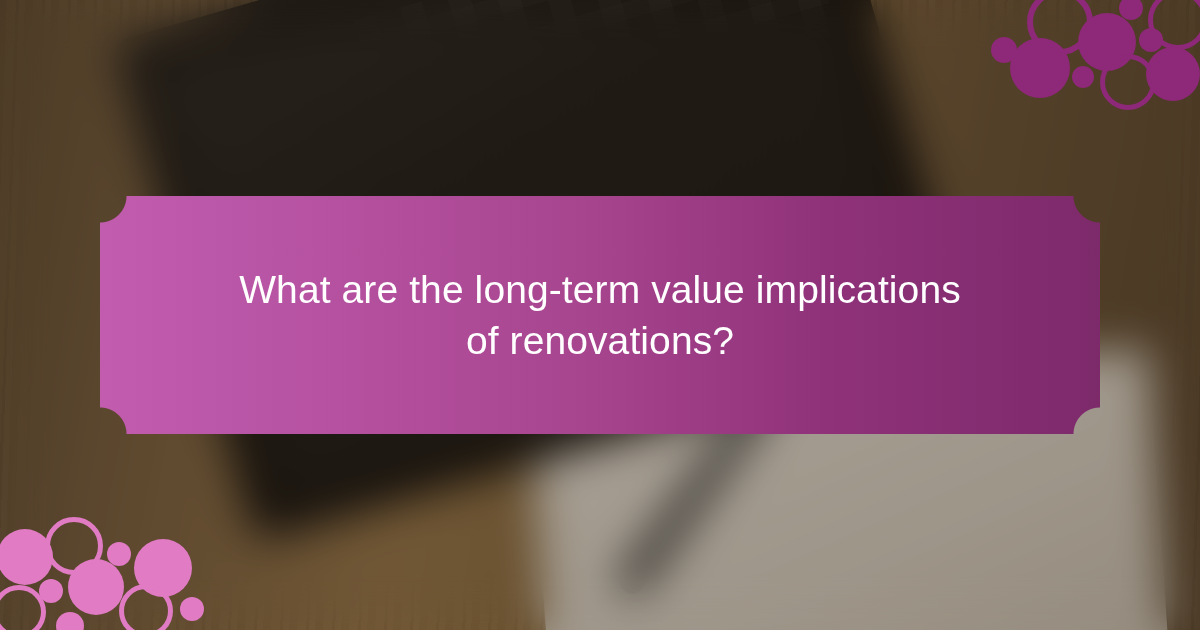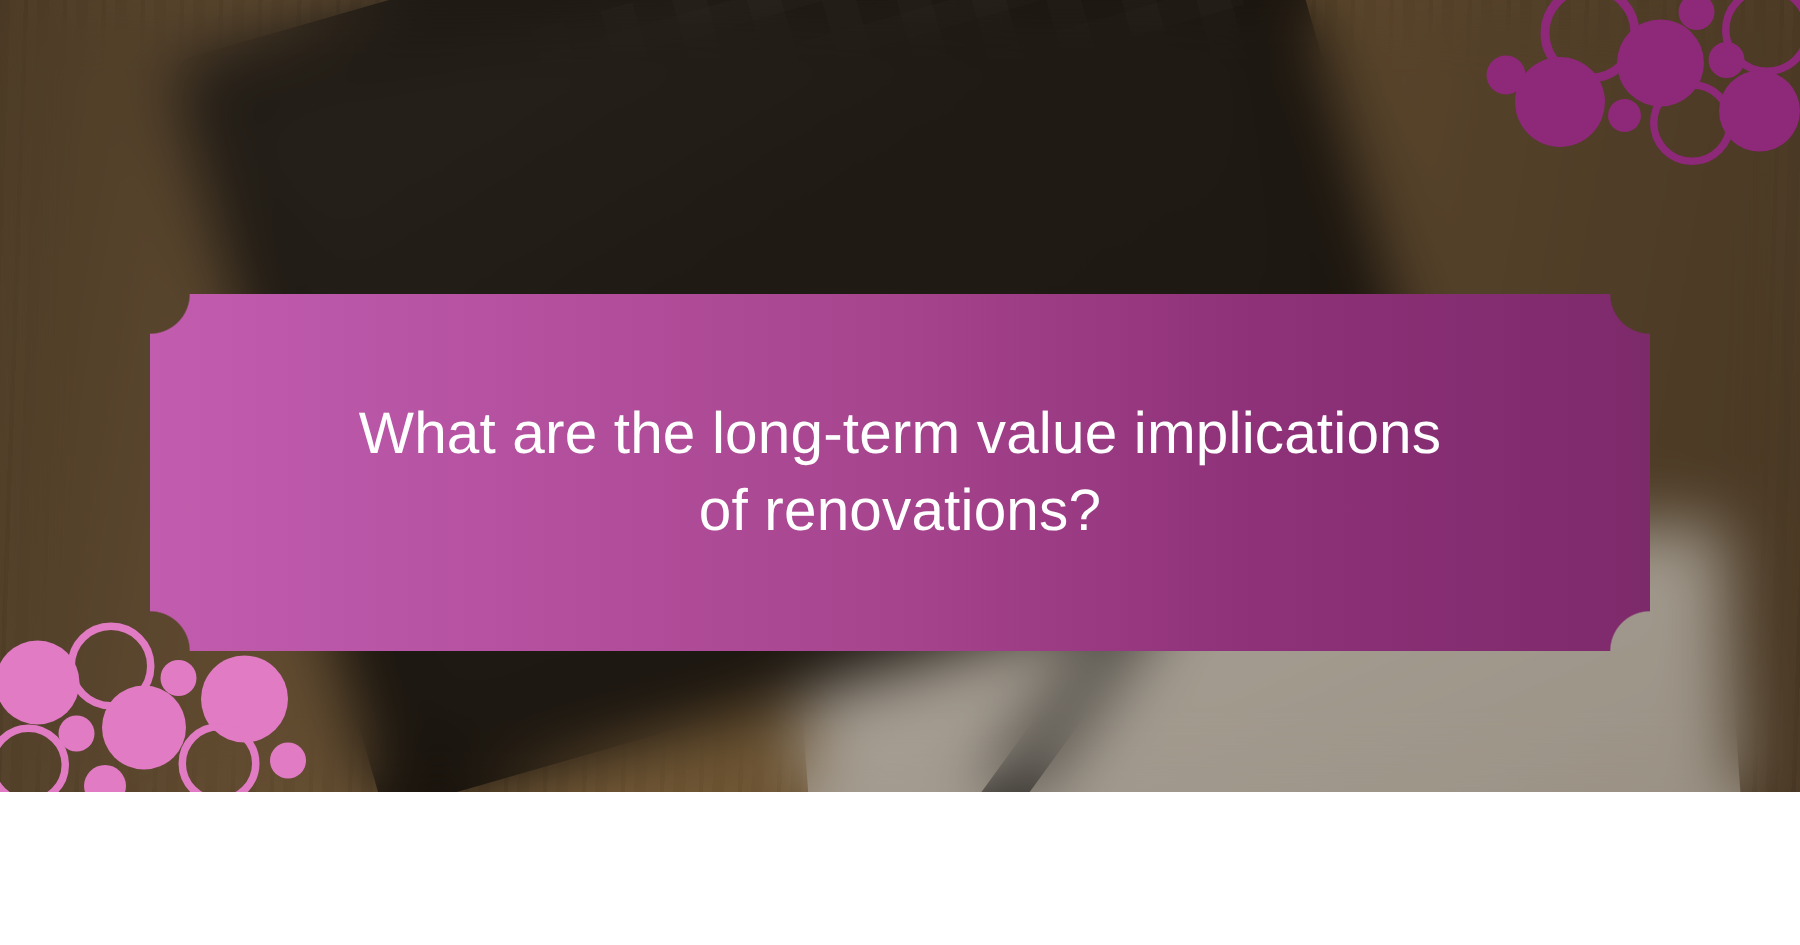--- a/index.html
+++ b/index.html
@@ -5,21 +5,21 @@
   * { margin:0; padding:0; box-sizing:border-box; }
 
   html, body {
     width:1200px; height:630px;
     overflow:hidden;
     font-family:"Liberation Sans", sans-serif;
   }
 
   #stage {
     position:relative;
-    width:1200px; height:528px;
+    width:1200px; height:630px;
     overflow:hidden;
     background:#5d4a32;
   }
 
   
   .photo {
     position:absolute;
     inset:-60px;
     overflow:hidden;
   }

